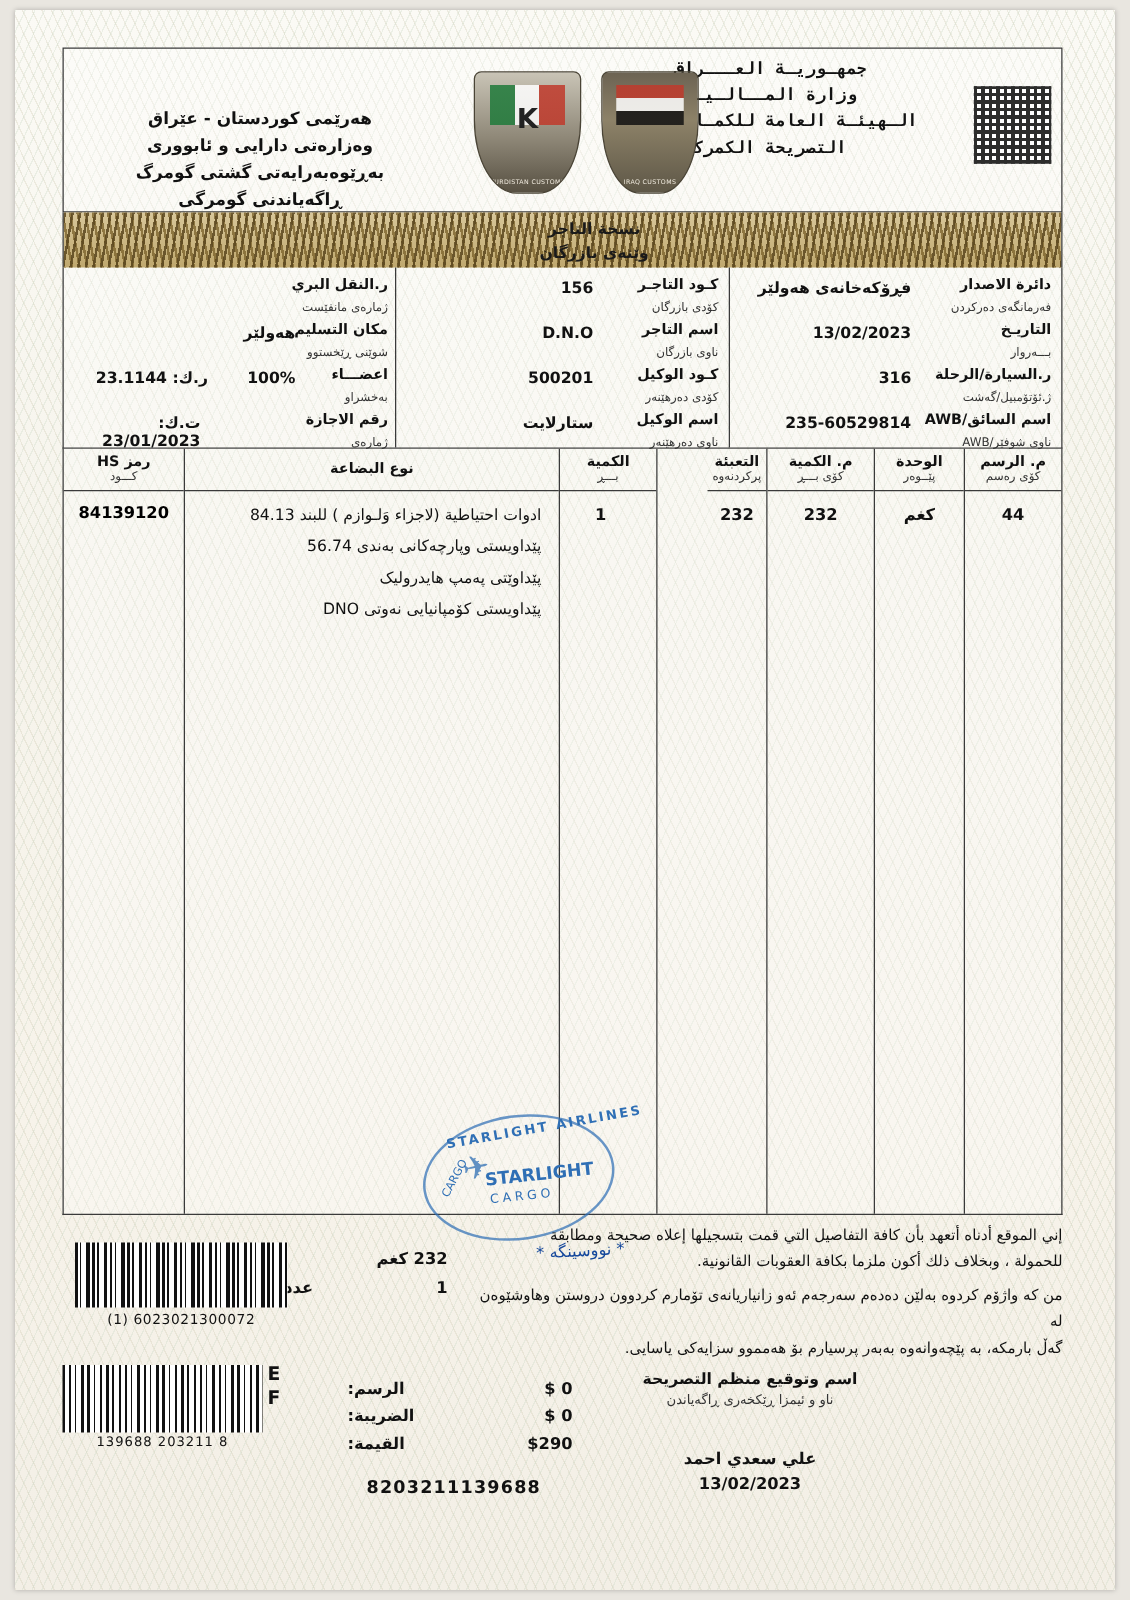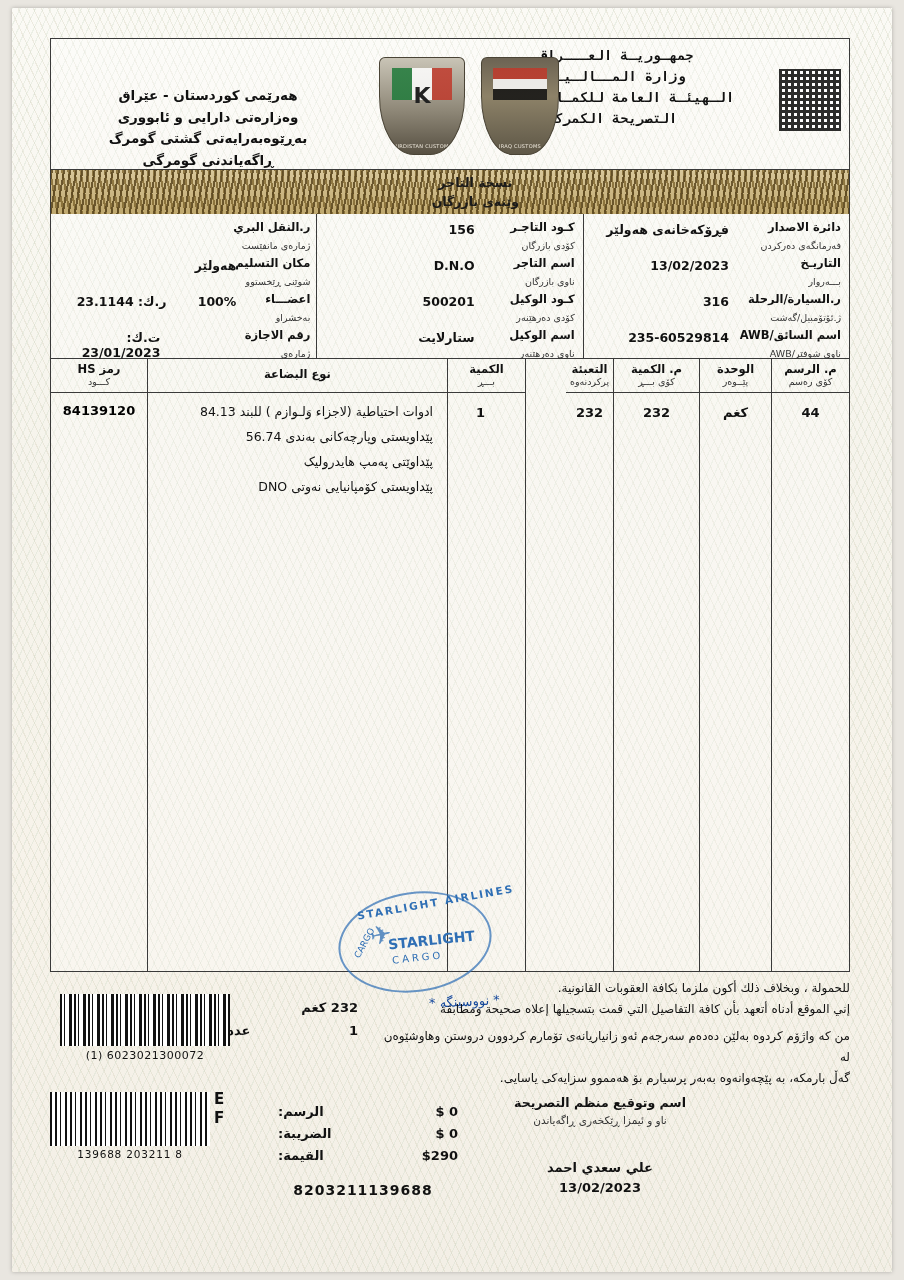--- a/index.html
+++ b/index.html
@@ -294,22 +294,22 @@
         <div class="stamp-ring"></div>
         <div class="stamp-plane">✈</div>
         <div class="stamp-t1">STARLIGHT AIRLINES</div>
         <div class="stamp-t2">STARLIGHT</div>
         <div class="stamp-t3">CARGO</div>
         <div class="stamp-t4">CARGO</div>
       </div>
       <div class="handwrite">* نووسینگە *</div>
 
       <div class="pledge">
+        <div>إني الموقع أدناه أتعهد بأن كافة التفاصيل التي قمت بتسجيلها إعلاه صحيحة ومطابقة</div>
         <div>للحمولة ، وبخلاف ذلك أكون ملزما بكافة العقوبات القانونية.</div>
-        <div>إني الموقع أدناه أتعهد بأن كافة التفاصيل التي قمت بتسجيلها إعلاه صحيحة ومطابقة</div>
         <div style="height:6px"></div>
         <div>من کە واژۆم کردوە بەلێن دەدەم سەرجەم ئەو زانیاریانەی تۆمارم کردوون دروستن وهاوشێوەن لە</div>
         <div>گەڵ بارمکە، بە پێچەوانەوە بەبەر پرسیارم بۆ هەمموو سزایەکی یاسایی.</div>
       </div>
 
       <div class="weight">
         <div class="w-row">
           <span>232 كغم</span>
           <span>الوزن:</span>
         </div>

